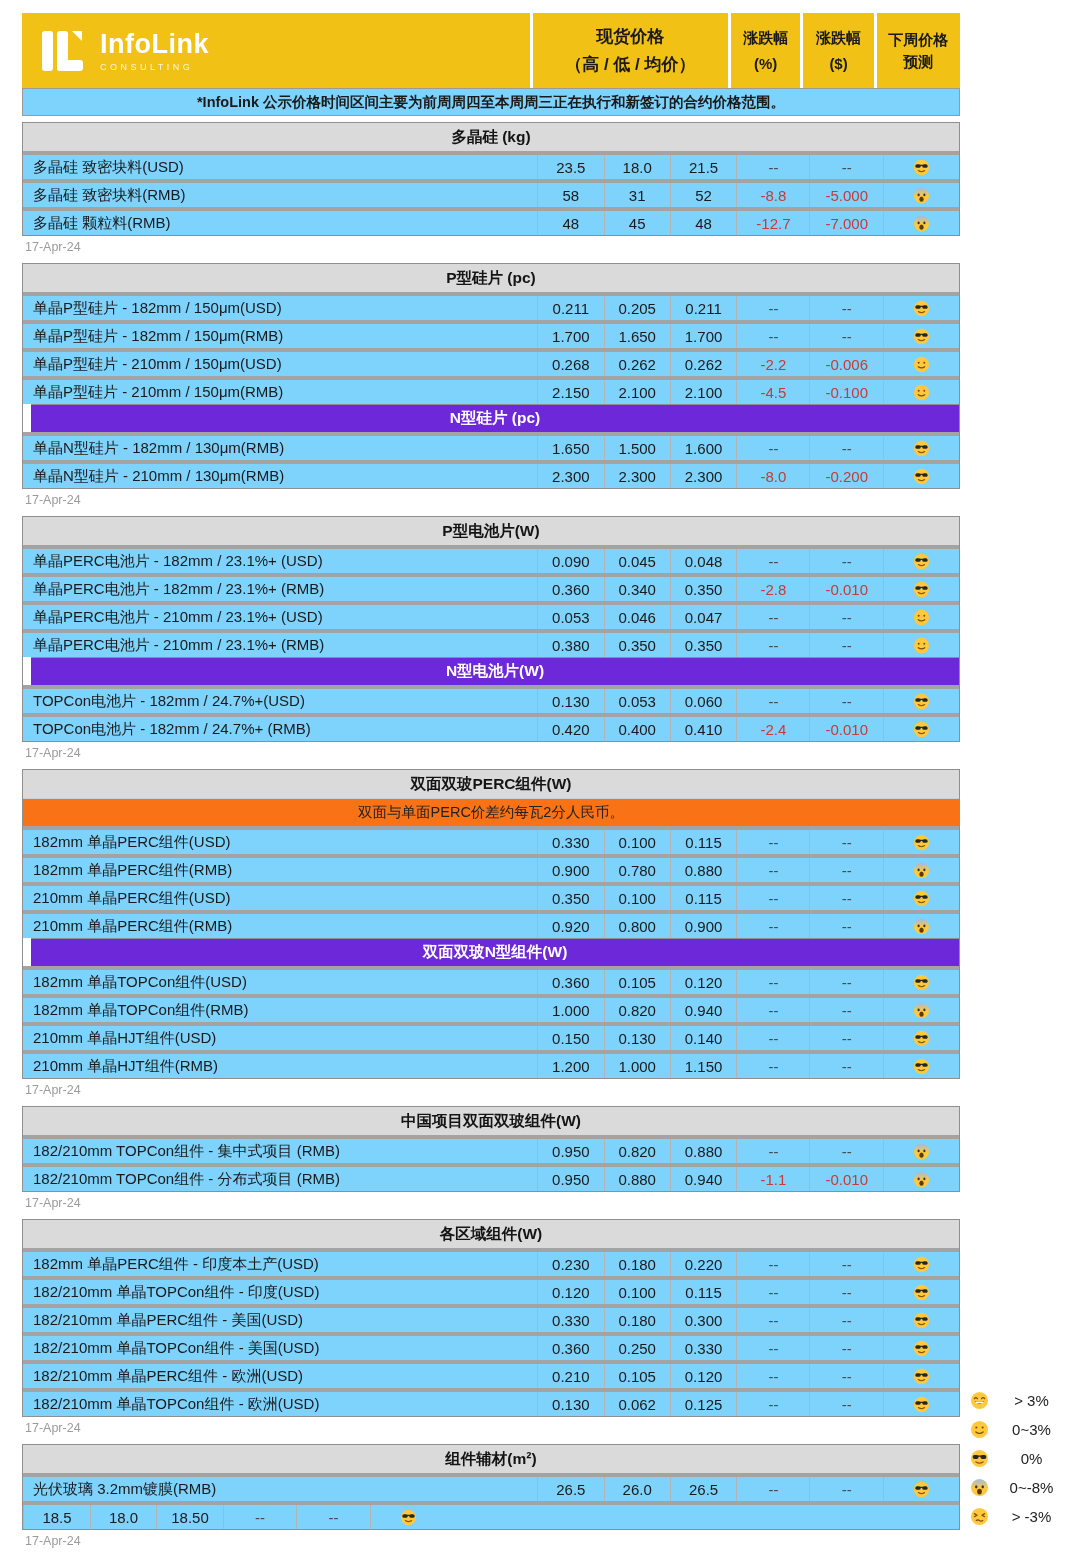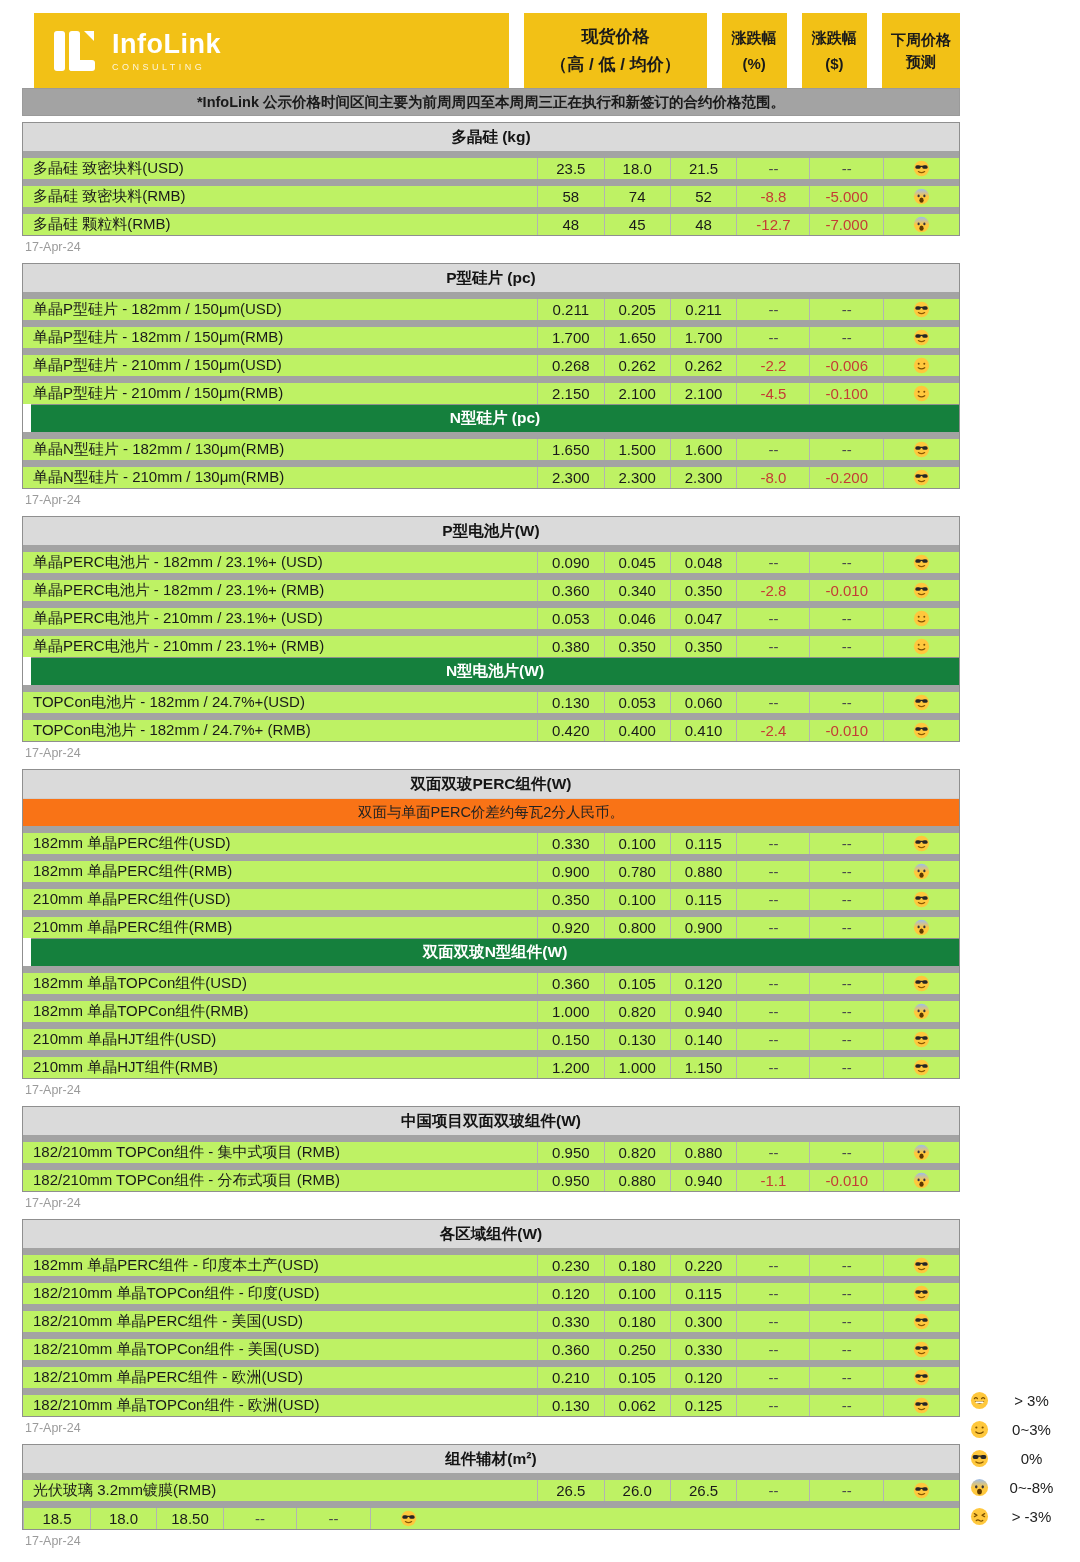--- a/index.html
+++ b/index.html
@@ -2,44 +2,44 @@
 <html><head>
 <meta charset="utf-8">
 <style>
   * { box-sizing: border-box; margin: 0; padding: 0; }
   html,body { width:1080px; height:1562px; overflow:hidden; }
   body { background:#fff; font-family:"Liberation Sans", sans-serif; color:#1a1a1a; position:relative; }
   .page { position:absolute; left:22px; top:13px; width:938px; }
 
   
   .yellow-header { display:flex; height:75px; }
-  .ycell { background:#F2C116;margin-left:12px; }
+  .ycell { background:#F2C116; }
   .ycell:not(:last-child){ border-right:3px solid #fff; }
   .y-logo { width:515px; display:flex; align-items:center; padding-left:18px; }
   .center2 { display:flex; flex-direction:column; align-items:center; justify-content:center; font-weight:bold; text-align:right; }
   .y-price { width:200px; font-size:17px; line-height:1.6; }
   .y-pct { width:73px; font-size:15px; line-height:1.7; }
   .y-usd { width:74px; font-size:15px; line-height:1.7; }
   .y-forecast { width:84px; font-size:15px; line-height:1.45; }
 
   .logo-text { margin-left:10px; }
   .logo-text .name { font-size:27px; font-weight:bold; color:#fff; letter-spacing:.5px; }
   .logo-text .sub { font-size:9px; color:rgba(255,255,255,.85); letter-spacing:3.5px; margin-top:2px; }
 
   
-  .note-row { height:28px; border:1px solid #9a9a9a; display:flex; align-items:center; justify-content:center; font-weight:bold; font-size:14.5px; background:#a3a3a3; }
+  .note-row { height:28px; border:1px solid #9a9a9a; display:flex; align-items:center; justify-content:center; font-weight:bold; font-size:14.5px; background:#7dd3fc; }
 
   
   .group { border:1px solid #8f8f8f; margin-top:6px; background:#fff; }
   .group > *:first-child { border-top:none; }
   .sec-header { height:28px; display:flex; align-items:center; justify-content:center; font-weight:bold; font-size:15.5px; border-top:1px solid #8f8f8f; }
   .sec-light { background:#DADADA; color:#141414; }
-  .sec-dark  { background:#15803d; color:#fff;margin-left:8px; }
+  .sec-dark  { background:#6d28d9; color:#fff;margin-left:8px; }
   .sec-note { height:28px; background:#f97316; display:flex; align-items:center; justify-content:center; font-size:14.5px; border-top:1px solid #cfcfcf; color:#222; }
-  .row { display:flex; height:28px; border-top:7px solid #a3a3a3; background:#bef264; }
+  .row { display:flex; height:28px; border-top:4px solid #a3a3a3; background:#7dd3fc; }
   .row > div { display:flex; align-items:center; }
   .cl { width:515px; padding-left:10px; font-size:15px; }
   .cv { justify-content:center; border-left:1px solid #b3b3b3; font-size:15px; }
   .w1{width:67px} .w2{width:66px} .w3{width:67px} .w4{width:73px} .w5{width:74px} .w6{width:76px}
   .neg { color:#C43C35; }
   .dash { color:#4a4a4a; }
 
   .date { font-size:12.5px; color:#9b9b9b; margin:4px 0 8px 3px; height:15px; line-height:15px; }
 
   
@@ -110,21 +110,21 @@
               <rect x="2.8" y="6.2" width="6.2" height="4.2" rx="2" fill="#262626"></rect>
               <rect x="11" y="6.2" width="6.2" height="4.2" rx="2" fill="#262626"></rect>
               <rect x="8" y="6.8" width="4" height="1.4" fill="#262626"></rect>
               <path d="M6.3 13.6 Q10 16.2 13.7 13.6" stroke="#8a5a00" stroke-width="1.4" fill="none" stroke-linecap="round"></path>
             </svg>
           </div>
         </div>
         <div class="row">
           <div class="cl">多晶硅 致密块料(RMB)</div>
           <div class="cv w1">58</div>
-          <div class="cv w2">74</div>
+          <div class="cv w2">31</div>
           <div class="cv w3">52</div>
           <div class="cv w4 neg">-8.8</div>
           <div class="cv w5 neg">-5.000</div>
           <div class="cv w6">
             <svg width="17" height="17" viewBox="0 0 20 20">
               <circle cx="10" cy="10" r="9" fill="url(#gradScream)"></circle>
               <ellipse cx="6.6" cy="9.3" rx="1.3" ry="1.7" fill="#33333f"></ellipse>
               <ellipse cx="13.4" cy="9.3" rx="1.3" ry="1.7" fill="#33333f"></ellipse>
               <ellipse cx="10" cy="14.3" rx="2.5" ry="3" fill="#5d3a00"></ellipse>
             </svg>

